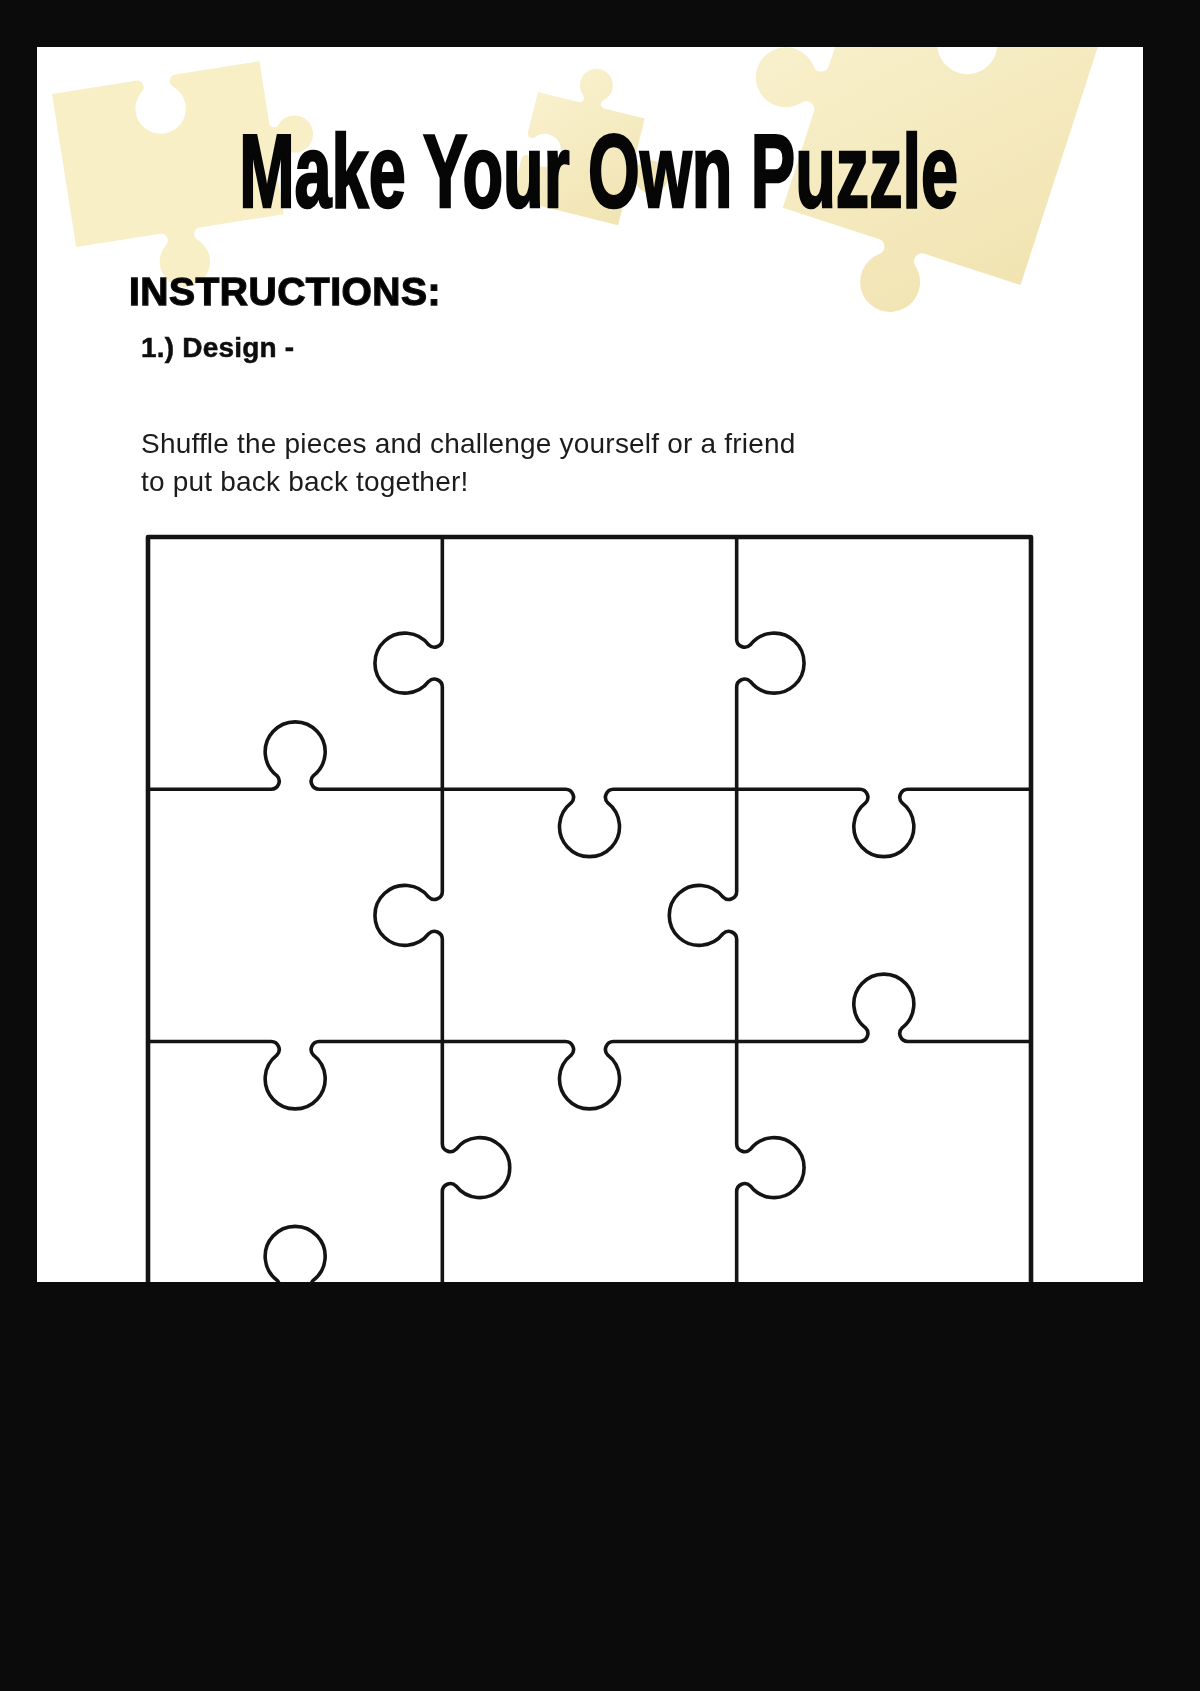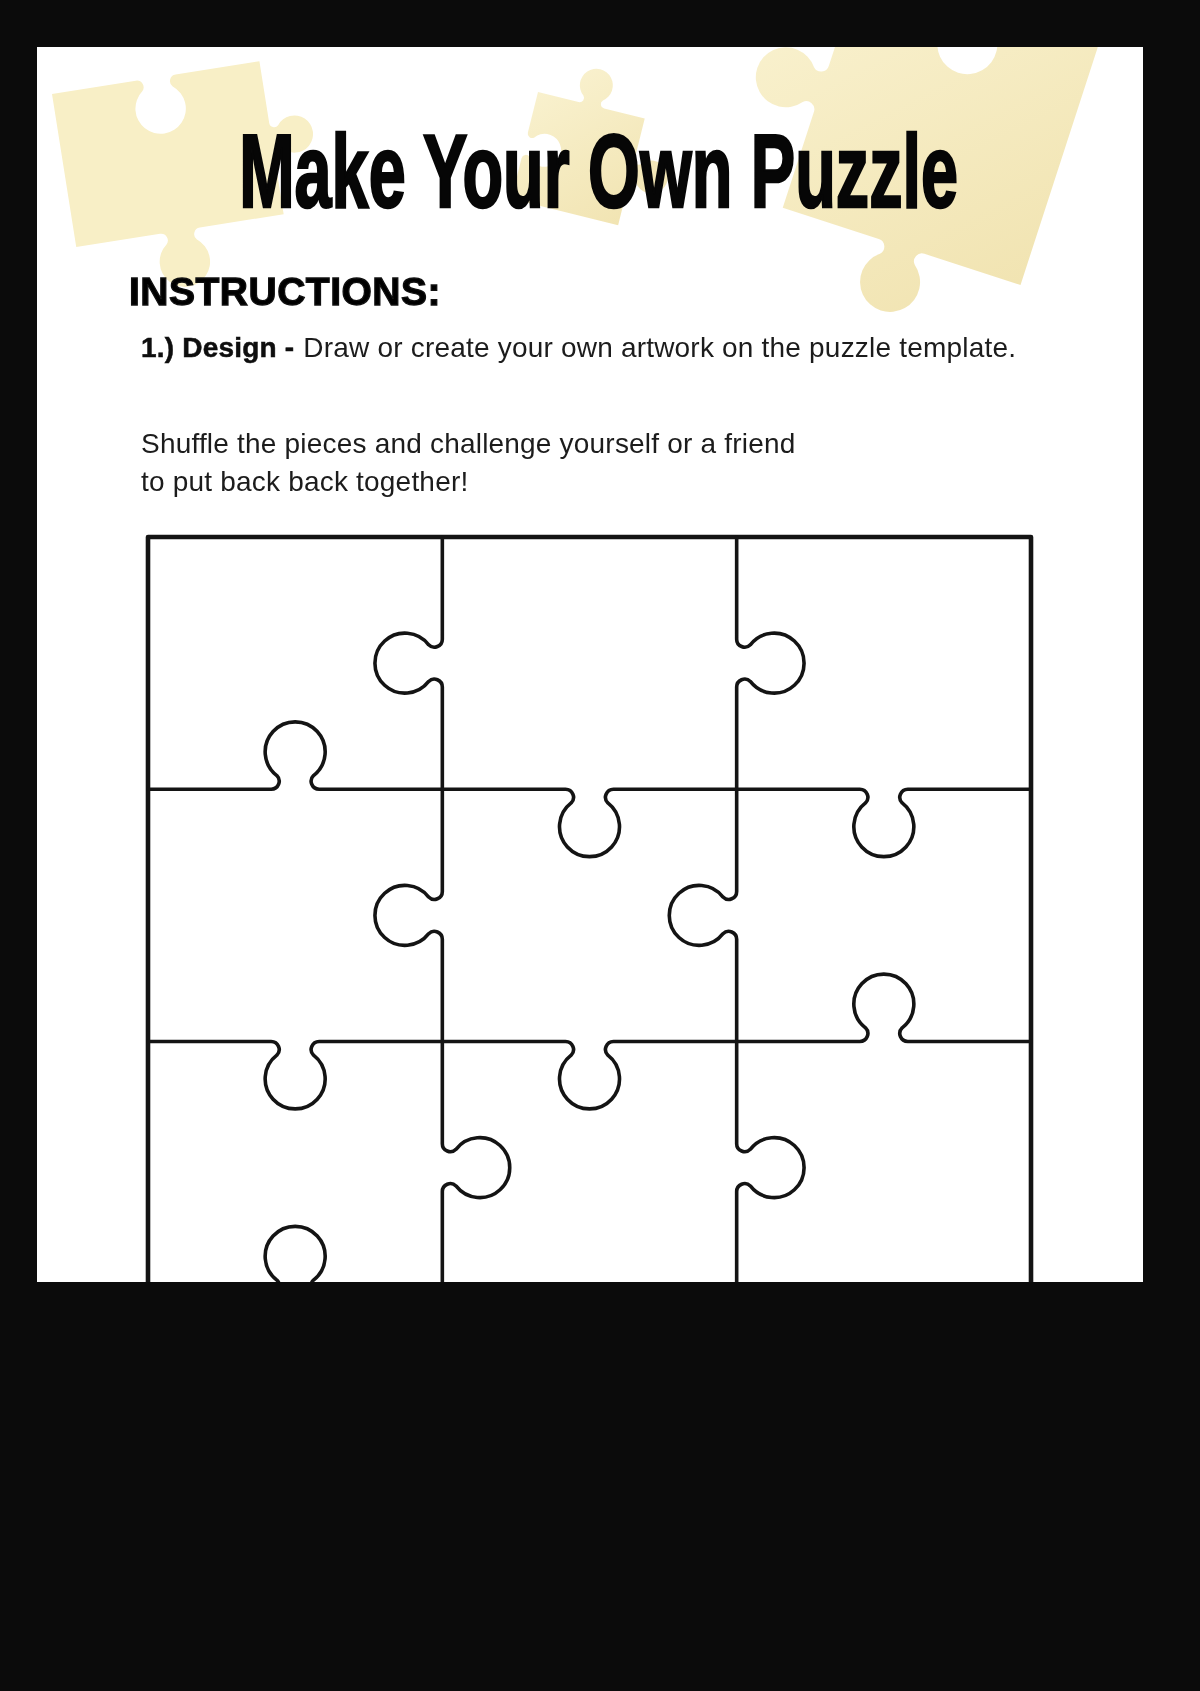--- a/index.html
+++ b/index.html
@@ -76,23 +76,20 @@
     </svg>
 
   <div class="title-wrap">
     <span>Make Your Own Puzzle</span>
   </div>
 
   <div class="instructions-heading">INSTRUCTIONS:</div>
 
   <div class="step step-1">
     <span class="lbl">1.) Design -</span>
-    <div class="txt">
-      <span>Draw or create your own artwork on the puzzle template.</span>
-    </div>
   </div>
 
 
   <div class="step step-3">
     <div class="txt">
       <span>Shuffle the pieces and challenge yourself or a friend</span>
       <span>to put back back together!</span>
     </div>
   </div>
 

